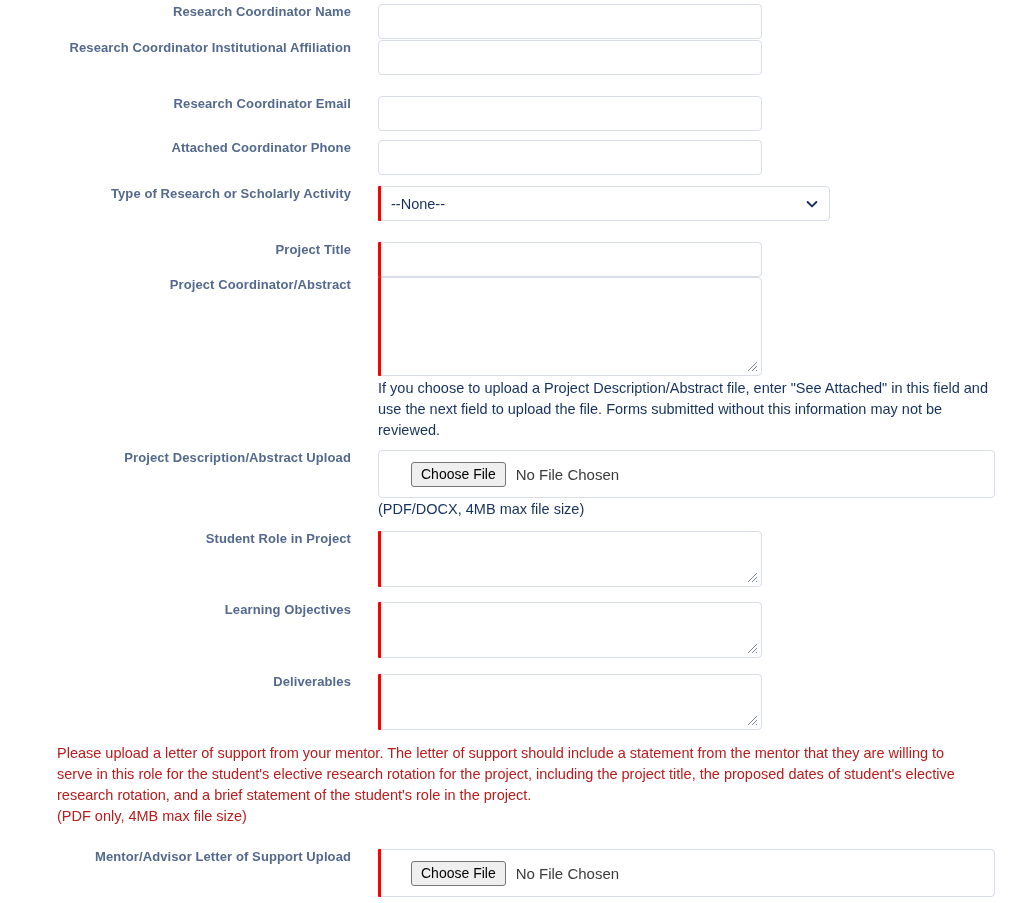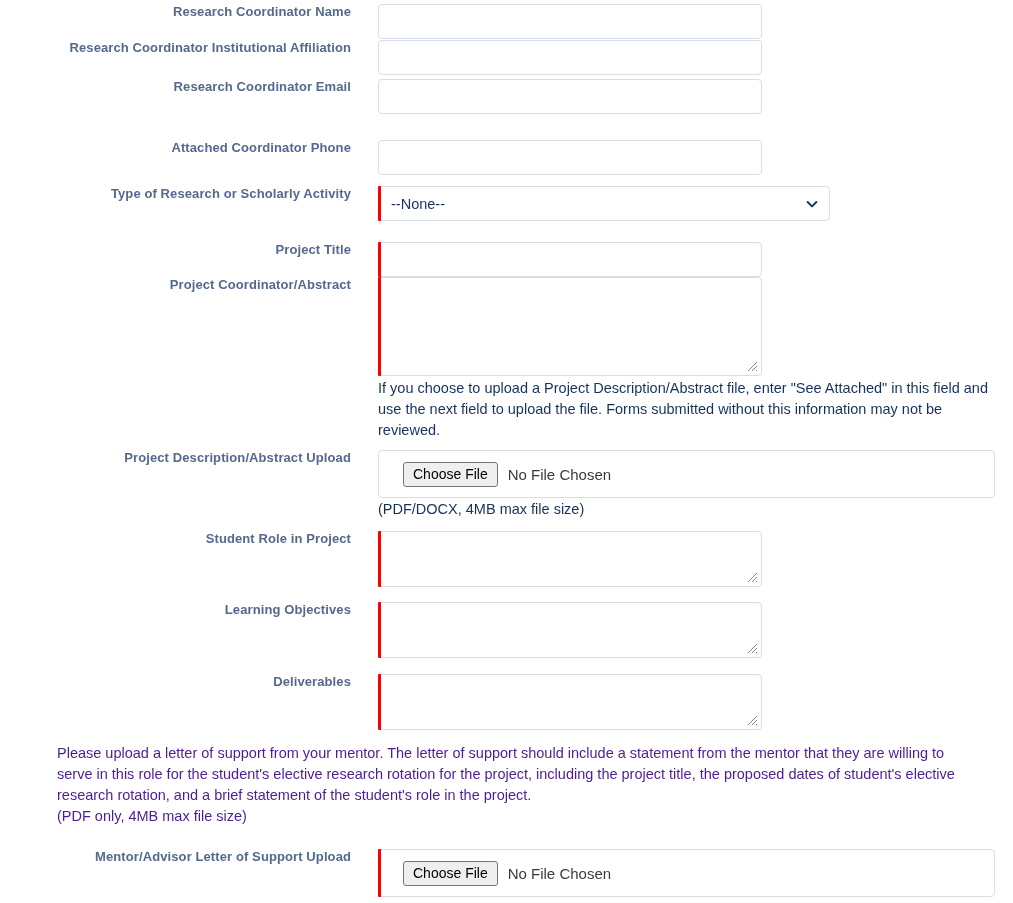--- a/index.html
+++ b/index.html
@@ -142,21 +142,21 @@
   
   .file-box {
     box-sizing: border-box;
     width: 617px;
     height: 48px;
     border: 1px solid #d8dde6;
     border-radius: 4px;
     background: #ffffff;
     display: flex;
     align-items: center;
-    padding-left: 24px;
+    padding-left: 32px;
     position: relative;
   }
   .choose-btn {
     font-family: "Liberation Sans", sans-serif;
     font-size: 14px;
     color: #000000;
     background: #efefef;
     border: 1px solid #767676;
     border-radius: 3px;
     padding: 3px 9px 4px 9px;
@@ -176,21 +176,21 @@
     font-family: "Liberation Sans", sans-serif;
     font-size: 14.5px;
     color: #16325c;
     line-height: 21px;
   }
 
   .para-block {
     position: absolute;
     font-family: "Liberation Sans", sans-serif;
     font-size: 14.5px;
-    color: #4c1d95;
+    color: #b91c1c;
     line-height: 21px;
   }
   .para-line { display: block; }
 </style>
 </head>
 <body>
 
 <div class="form-root">
 
   <div class="field-row" style="top:4px;">
@@ -200,21 +200,21 @@
     </div>
   </div>
 
   <div class="field-row" style="top:40px;">
     <div class="field-label">Research Coordinator Institutional Affiliation</div>
     <div class="field-control">
       <input class="txt-input" type="text" placeholder="" style="">
     </div>
   </div>
 
-  <div class="field-row" style="top:79px;">
+  <div class="field-row" style="top:96px;">
     <div class="field-label">Research Coordinator Email</div>
     <div class="field-control">
       <input class="txt-input" type="text" placeholder="" style="">
     </div>
   </div>
 
   <div class="field-row" style="top:140px;">
     <div class="field-label">Attached Coordinator Phone</div>
     <div class="field-control">
       <input class="txt-input" type="text" placeholder="" style="">

